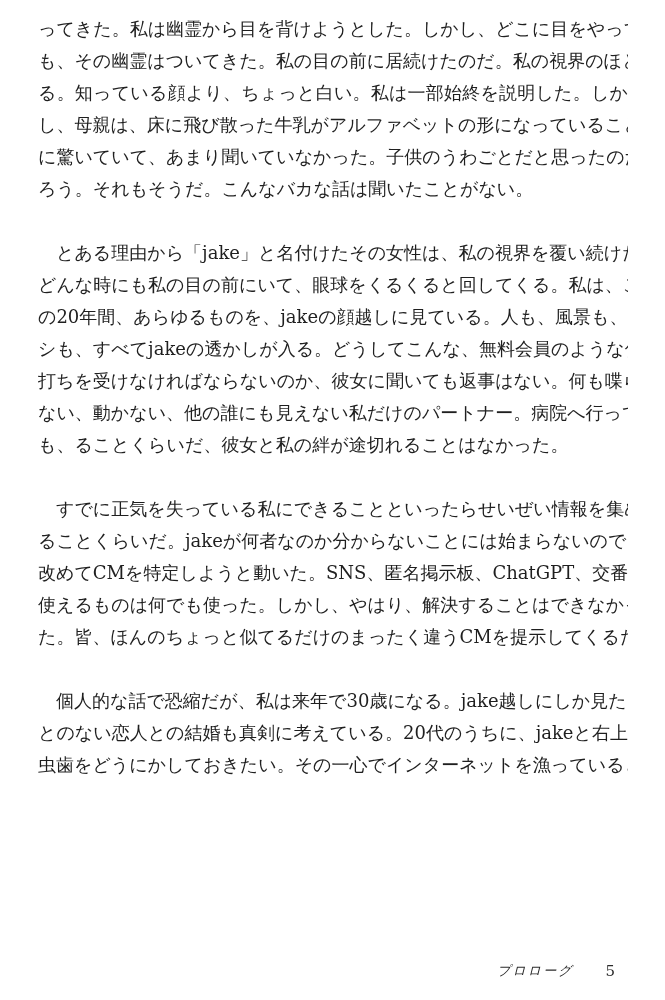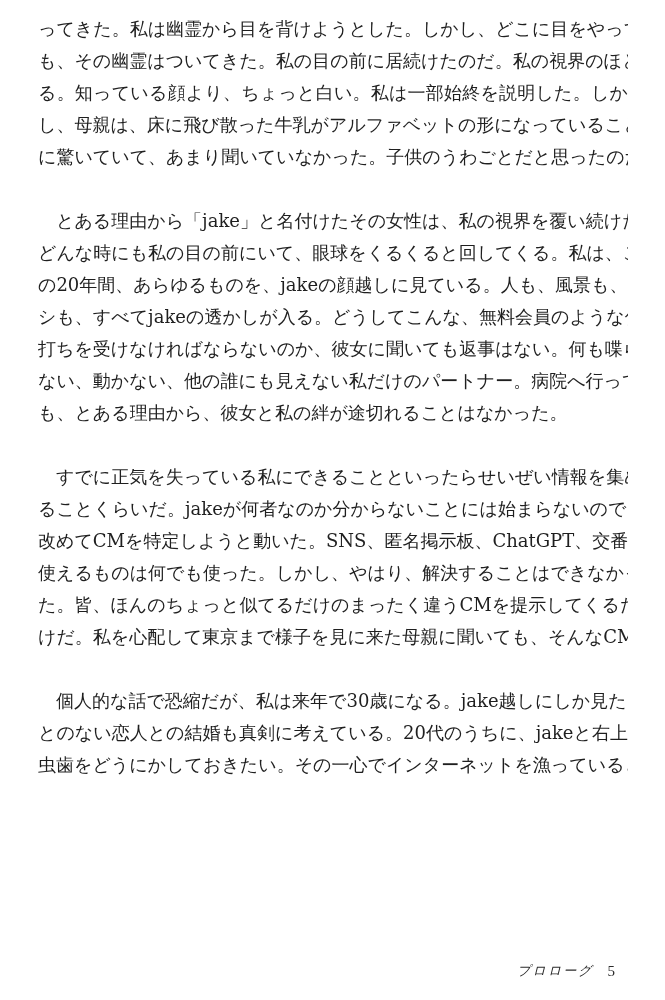--- a/index.html
+++ b/index.html
@@ -37,22 +37,21 @@
   .line.short {
     text-align: left;
     text-align-last: left;
   }
   .footer {
     position: absolute;
     right: 50px;
     bottom: 20px;
     display: flex;
     align-items: center;
-    gap: 14px;
-    font-family: Liberation Serif, serif;
+    gap: 32px;
   }
   .footer .section-label {
     font-size: 13px;
     font-style: italic;
     letter-spacing: 2px;
     color: #2a2a2a;
   }
   .footer .page-number {
     font-size: 15px;
     color: #2a2a2a;
@@ -64,39 +63,39 @@
 <div class="page">
 
   <div class="body-text">
 
     <div class="paragraph">
       <div class="line">ってきた。私は幽霊から目を背けようとした。しかし、どこに目をやって</div>
       <div class="line">も、その幽霊はついてきた。私の目の前に居続けたのだ。私の視界のほと</div>
       <div class="line">る。知っている顔より、ちょっと白い。私は一部始終を説明した。しか</div>
       <div class="line">し、母親は、床に飛び散った牛乳がアルファベットの形になっていること</div>
       <div class="line">に驚いていて、あまり聞いていなかった。子供のうわごとだと思ったのだ</div>
+      <div class="line short">ろう。それもそうだ。こんなバカな話は聞いたことがない。</div>
     </div>
 
     <div class="paragraph">
       <div class="line">　とある理由から「jake」と名付けたその女性は、私の視界を覆い続けた。</div>
       <div class="line">どんな時にも私の目の前にいて、眼球をくるくると回してくる。私は、こ</div>
       <div class="line">の20年間、あらゆるものを、jakeの顔越しに見ている。人も、風景も、メ</div>
       <div class="line">シも、すべてjakeの透かしが入る。どうしてこんな、無料会員のような仕</div>
       <div class="line">打ちを受けなければならないのか、彼女に聞いても返事はない。何も喋ら</div>
       <div class="line">ない、動かない、他の誰にも見えない私だけのパートナー。病院へ行って</div>
-      <div class="line short">も、とある理由から、彼女と私の絆が途切れることはなかった。</div>
+      <div class="line short">も、ることくらいだ、彼女と私の絆が途切れることはなかった。</div>
     </div>
 
     <div class="paragraph">
       <div class="line">　すでに正気を失っている私にできることといったらせいぜい情報を集め</div>
       <div class="line">ることくらいだ。jakeが何者なのか分からないことには始まらないので、</div>
       <div class="line">改めてCMを特定しようと動いた。SNS、匿名掲示板、ChatGPT、交番と、</div>
       <div class="line">使えるものは何でも使った。しかし、やはり、解決することはできなかっ</div>
       <div class="line">た。皆、ほんのちょっと似てるだけのまったく違うCMを提示してくるだ</div>
-      <div class="line">けだ。私を心配して東京まで様子を見に来た母親に聞いても、そんなCM</div>
     </div>
 
     <div class="paragraph">
       <div class="line">　個人的な話で恐縮だが、私は来年で30歳になる。jake越しにしか見たこ</div>
       <div class="line">とのない恋人との結婚も真剣に考えている。20代のうちに、jakeと右上の</div>
       <div class="line">虫歯をどうにかしておきたい。その一心でインターネットを漁っていると、</div>
     </div>
 
   </div>
 

